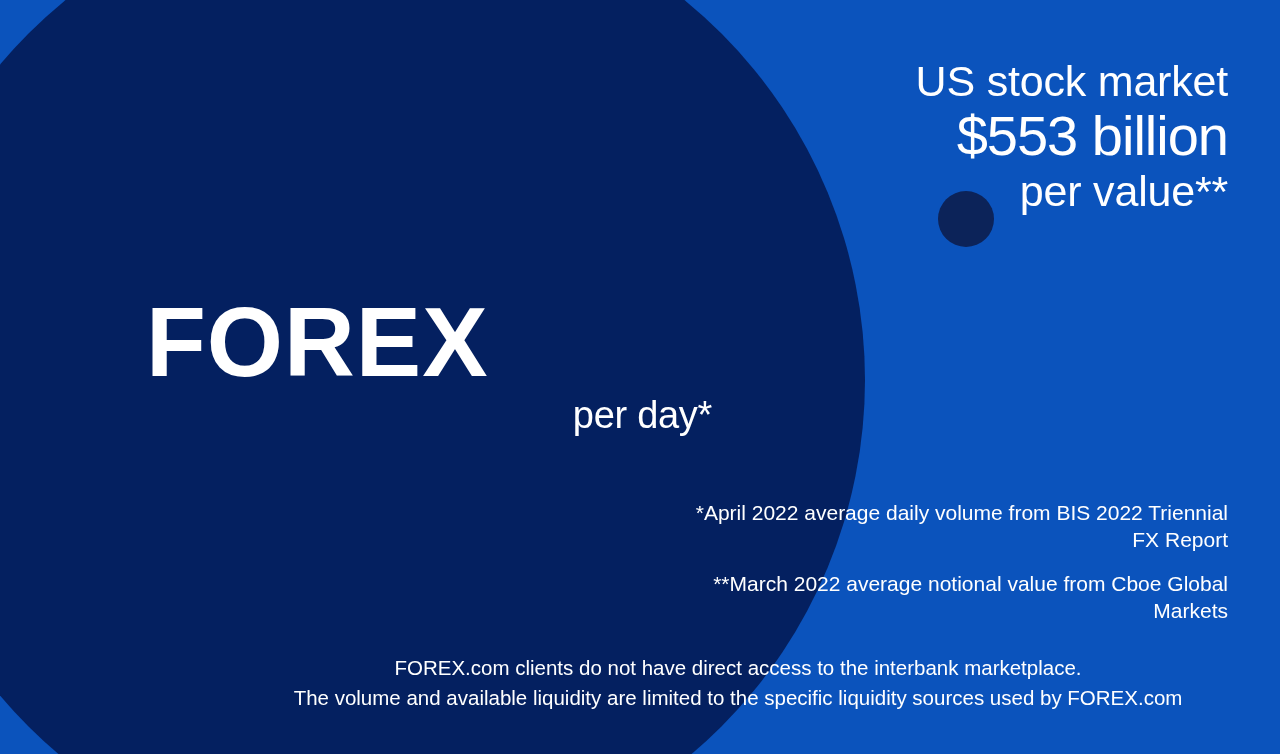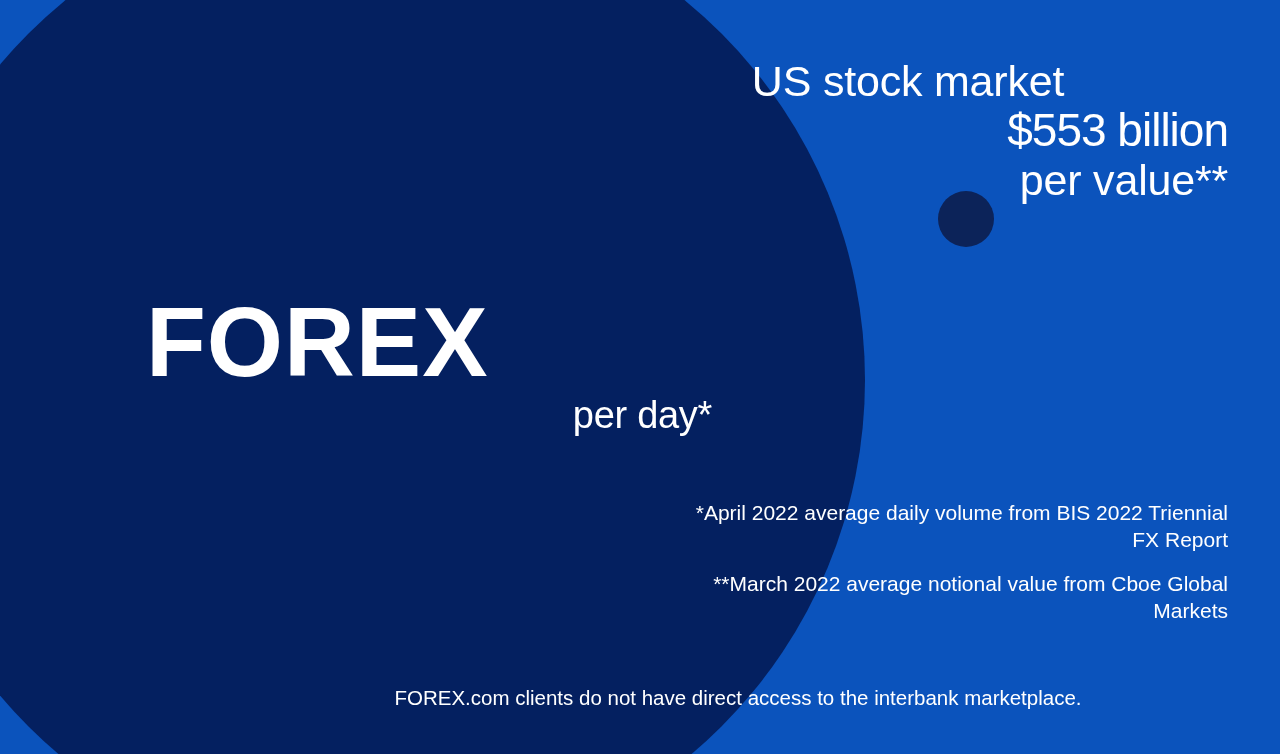--- a/index.html
+++ b/index.html
@@ -47,24 +47,23 @@
     text-align: right;
     color: #ffffff;
     z-index: 4;
   }
   #stock-label {
     font-size: 43px;
     font-weight: 400;
     line-height: 1.08;
     letter-spacing: -0.2px;
     white-space: nowrap;
-    text-align: center;
   }
   #stock-value {
-    font-size: 46px;
+    font-size: 56px;
     font-weight: 400;
     line-height: 1.06;
     letter-spacing: -1px;
     white-space: nowrap;
     margin-top: 2px;
   }
   #stock-period {
     font-size: 43px;
     font-weight: 400;
     line-height: 1.08;
@@ -155,15 +154,16 @@
     <div id="forex-period">per day*</div>
   </div>
 
   <div id="footnotes">
     <div class="note">*April 2022 average daily volume from BIS 2022 Triennial FX Report</div>
     <div class="note">**March 2022 average notional value from Cboe Global Markets</div>
   </div>
 
   <div id="disclaimer">
     <div>FOREX.com clients do not have direct access to the interbank marketplace.</div>
+    <div>The volume and available liquidity are limited to the specific liquidity sources used by FOREX.com</div>
   </div>
 
 </div>
 
 </body></html>

